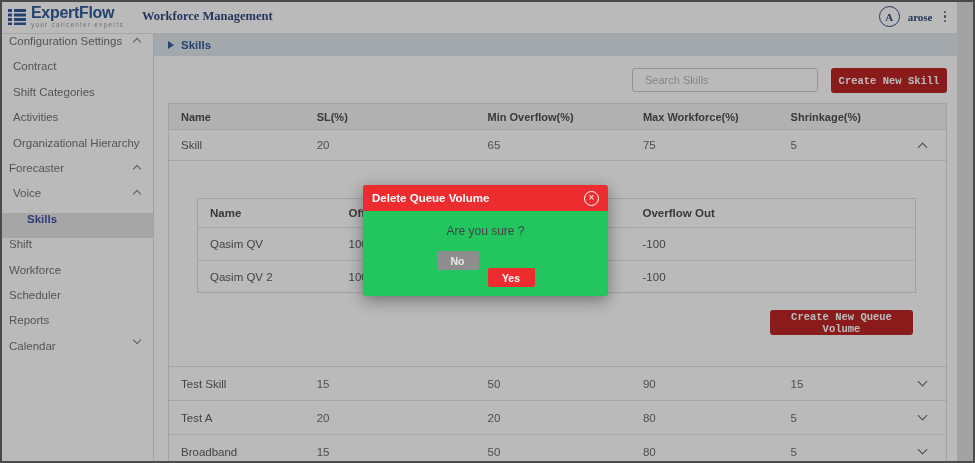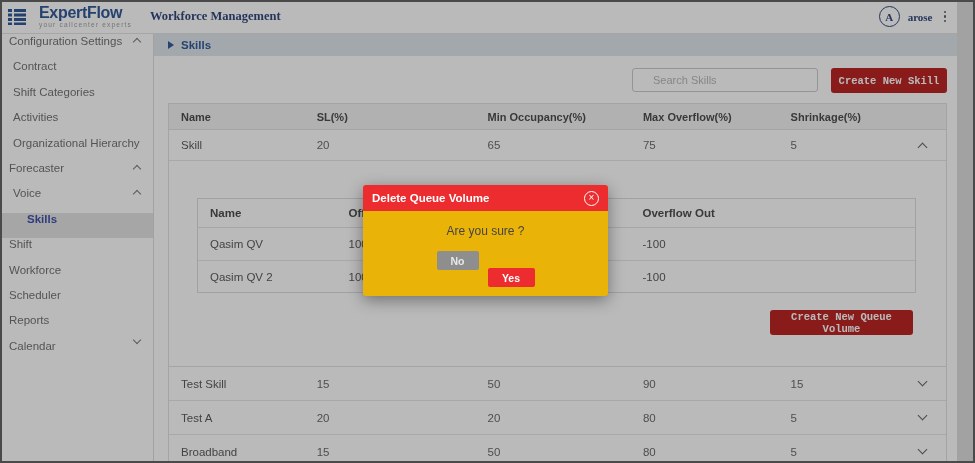--- a/index.html
+++ b/index.html
@@ -7,21 +7,21 @@
   .screen { position:relative; width:975px; height:463px; background:#fff; overflow:hidden; }
   .screen::after { content:""; position:absolute; inset:0; border:2px solid #4a4a4a; z-index:70; pointer-events:none; }
 
   
   .scroll-strip { position:absolute; top:0; right:0; width:18px; height:100%; background:#dddddd; }
 
   .app { position:absolute; left:0; top:0; width:957px; height:463px; background:#fff; display:flex; flex-direction:column; }
 
   
   .header { height:34px; flex:0 0 34px; display:flex; align-items:center; padding:0 6px 0 8px; background:#fff; border-bottom:1px solid #e3e3e3; }
-  .logo-block { display:flex; align-items:center; gap:13px; }
+  .logo-block { display:flex; align-items:center; gap:5px; }
   .logo-bars { display:block; }
   .logo-text { display:flex; flex-direction:column; line-height:1; }
   .brand { font-size:16px; font-weight:700; color:#2a5394; letter-spacing:-0.3px; }
   .tagline { font-size:6.5px; color:#9a9a9a; letter-spacing:1.2px; margin-top:1px; }
   .app-title { margin-left:18px; font-family:"Liberation Serif", serif; font-weight:700; font-size:12.5px; color:#2c4277; }
   .header-right { margin-left:auto; display:flex; align-items:center; gap:8px; padding-right:2px; }
   .avatar { width:21px; height:21px; border-radius:50%; border:1.5px solid #2c4277; display:flex; align-items:center; justify-content:center;
             font-family:"Liberation Serif", serif; font-size:11px; font-weight:700; color:#2c4277; }
   .username { font-family:"Liberation Serif", serif; font-weight:700; font-size:11px; color:#2c4277; }
   .kebab { display:flex; flex-direction:column; gap:2px; padding:2px 3px; cursor:pointer; }
@@ -41,21 +41,21 @@
 
   
   .skills-bar { height:22px; flex:0 0 22px; background:#dfe5eb; display:flex; align-items:center; padding-left:14px; gap:7px; }
   .tri-right { width:0; height:0; border-top:4px solid transparent; border-bottom:4px solid transparent; border-left:6px solid #2c5597; }
   .skills-label { font-size:11.5px; font-weight:700; color:#2c5597; }
 
   
   .toolbar { position:relative; height:47px; flex:0 0 47px; }
   .subtitle { position:absolute; left:14px; top:27px; font-size:11.5px; font-weight:700; color:#3d3d3d; }
   .search-input { position:absolute; left:478px; top:12px; width:186px; height:24px; border:1px solid #c9c9c9; border-radius:3px;
-                  padding:0 20px; font-size:11px; color:#333; outline:none; font-family:"Liberation Sans", sans-serif; }
+                  padding:0 12px; font-size:11px; color:#333; outline:none; font-family:"Liberation Sans", sans-serif; }
   .search-input::placeholder { color:#b5b5b5; }
   .btn-blue { background:#b91c1c; color:#fff; font-weight:700; font-size:10.5px; border:none; border-radius:3px;
               font-family:Liberation Mono, monospace; cursor:pointer; }
   .create-skill-btn { position:absolute; left:677px; top:12px; width:116px; height:25px; }
 
   
   .table { margin:0 10px 0 14px; border:1px solid #e0e0e0; border-bottom:none; font-size:11.5px; }
   .grid6 { display:grid; grid-template-columns:19% 22% 20% 19% 14% 6%; align-items:center; }
   .t-head { background:#f3f3f3; height:26px; font-weight:700; font-size:11px; color:#474747; border-bottom:1px solid #e0e0e0; }
   .t-head > div:first-child, .t-row > div:first-child { padding-left:12px; }
@@ -72,21 +72,21 @@
   .q-table { position:absolute; left:28px; top:37px; width:719px; border:1px solid #dcdcdc; background:#fff; }
   .grid3 { display:grid; grid-template-columns:21% 41% 38%; align-items:center; }
   .q-head { height:29px; font-weight:700; font-size:11.5px; color:#474747; border-bottom:1px solid #e3e3e3; }
   .q-head > div:first-child, .q-row > div:first-child { padding-left:12px; }
   .q-row { height:32px; color:#555; cursor:pointer; }
   .q-row + .q-row { border-top:1px solid #e6e6e6; }
   .create-qv-btn { position:absolute; right:33px; top:149px; width:143px; height:25px; }
 
   
   .backdrop { position:absolute; inset:0; background:rgba(28,28,28,0.30); z-index:30; }
-  .modal { position:absolute; left:363px; top:185px; width:245px; z-index:40; background:#eab308; border-radius:3px;
+  .modal { position:absolute; left:363px; top:185px; width:245px; z-index:40; background:#22c55e; border-radius:3px;
            box-shadow:0 4px 16px rgba(0,0,0,0.4); }
   .modal-head { height:26px; background:#ed2c30; border-radius:3px 3px 0 0; display:flex; align-items:center; padding:0 9px; }
   .modal-title { color:#fff; font-weight:700; font-size:11.5px; }
   .modal-close { margin-left:auto; width:15px; height:15px; border:1.4px solid #fff; border-radius:50%; color:#fff;
                  display:flex; align-items:center; justify-content:center; font-size:10px; line-height:1; cursor:pointer; }
   .modal-body { text-align:center; padding:13px 0 0; font-size:12px; color:#454545; }
   .modal-actions { display:flex; justify-content:center; gap:9px; padding:13px 0 9px; }
   .btn-no  { width:42px; height:19px; background:#8e8e8e; color:#e9e9e9; font-weight:700; font-size:10.5px; border:none; border-radius:2px;
              font-family:"Liberation Sans", sans-serif; cursor:pointer; }
   .btn-yes { width:47px; height:19px; background:#ed2c30; color:#fff; font-weight:700; font-size:10.5px; border:none; border-radius:2px;
@@ -186,22 +186,22 @@
 
         <div class="toolbar">
           <input class="search-input" type="text" placeholder="Search Skills" style="">
           <button class="btn-blue create-skill-btn">Create New Skill</button>
         </div>
 
         <div class="table">
           <div class="grid6 t-head">
             <div>Name</div>
             <div>SL(%)</div>
-            <div>Min Occupancy(%)</div>
-            <div>Max Overflow(%)</div>
+            <div>Min Overflow(%)</div>
+            <div>Max Workforce(%)</div>
             <div>Shrinkage(%)</div>
             <div></div>
           </div>
 
           <div class="grid6 t-row first">
             <div>Skill</div>
             <div class="val">20</div>
             <div class="val">65</div>
             <div class="val">75</div>
             <div class="val">5</div>

